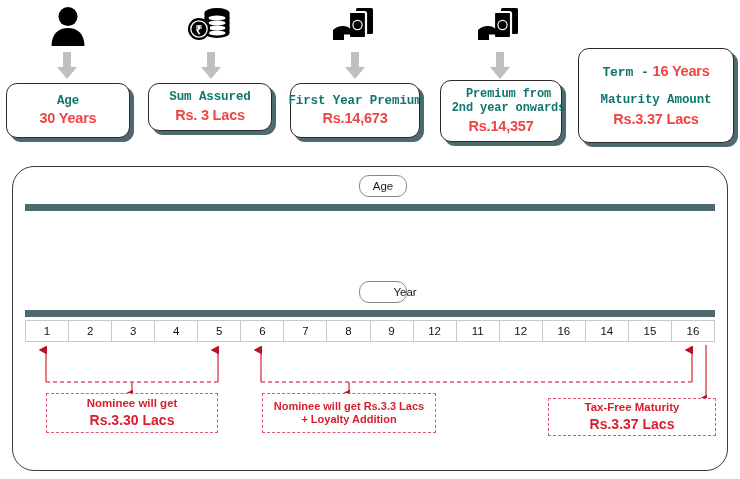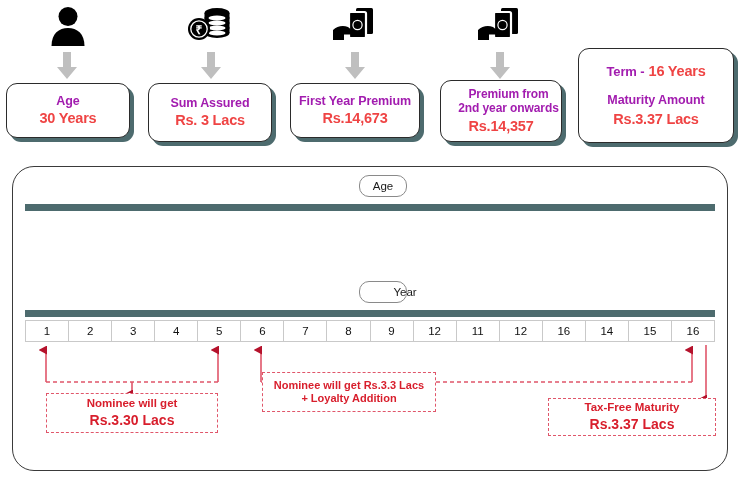--- a/index.html
+++ b/index.html
@@ -23,25 +23,26 @@
     border-radius:11px;
     box-shadow:4px 4px 0 0 #4d6b6e;
     display:flex;
     flex-direction:column;
     align-items:center;
     justify-content:center;
     text-align:center;
     line-height:1.18;
   }
   .card .lbl{
-    color:#a21caf;
+    color:#0f766e;
     font-weight:bold;
     font-size:12.5px;
     letter-spacing:-0.1px;
     white-space:nowrap;
+    font-family:Liberation Mono, monospace;
   }
   .card .val{
     color:#ef4444;
     font-weight:bold;
     font-size:14.5px;
     letter-spacing:-0.2px;
     white-space:nowrap;
     margin-top:2px;
   }
   .card.two-line .lbl{font-size:12px;margin-left:15px;}
@@ -206,21 +207,21 @@
     <svg width="20" height="28" viewBox="0 0 20 28">
         <path d="M6 0 H14 V15 H20 L10 27 L0 15 H6 Z" fill="#bfbfbf"></path>
       </svg>
   </span>
 
   <div class="card" style="left:6px;top:83px;width:124px;height:55px;">
     <div class="lbl">Age</div>
     <div class="val">30 Years</div>
   </div>
 
-  <div class="card" style="left:148px;top:83px;width:124px;height:59px;">
+  <div class="card" style="left:148px;top:83px;width:124px;height:48px;">
     <div class="lbl">Sum Assured</div>
     <div class="val">Rs. 3 Lacs</div>
   </div>
 
   <div class="card" style="left:290px;top:83px;width:130px;height:55px;">
     <div class="lbl">First Year Premium</div>
     <div class="val">Rs.14,673</div>
   </div>
 
   <div class="card two-line" style="left:440px;top:80px;width:122px;height:62px;">
@@ -287,21 +288,21 @@
     <line x1="349" y1="382" x2="349" y2="394" stroke="#e0566a" stroke-width="1.6" marker-end="url(#downArrow)"></line>
 
     <line x1="706" y1="345" x2="706" y2="399" stroke="#e0566a" stroke-width="1.6" marker-end="url(#downArrow)"></line>
   </svg>
 
   <div class="note" style="left:46px;top:393px;width:172px;height:40px;">
     <div class="n1">Nominee will get</div>
     <div class="n2">Rs.3.30 Lacs</div>
   </div>
 
-  <div class="note small" style="left:262px;top:372px;width:174px;height:40px;">
+  <div class="note small" style="left:262px;top:393px;width:174px;height:40px;">
     <div class="n1">Nominee will get Rs.3.3 Lacs</div>
     <div class="n2">+ Loyalty Addition</div>
   </div>
 
   <div class="note" style="left:548px;top:398px;width:168px;height:38px;">
     <div class="n1">Tax-Free Maturity</div>
     <div class="n2">Rs.3.37 Lacs</div>
   </div>
 
 </div>

